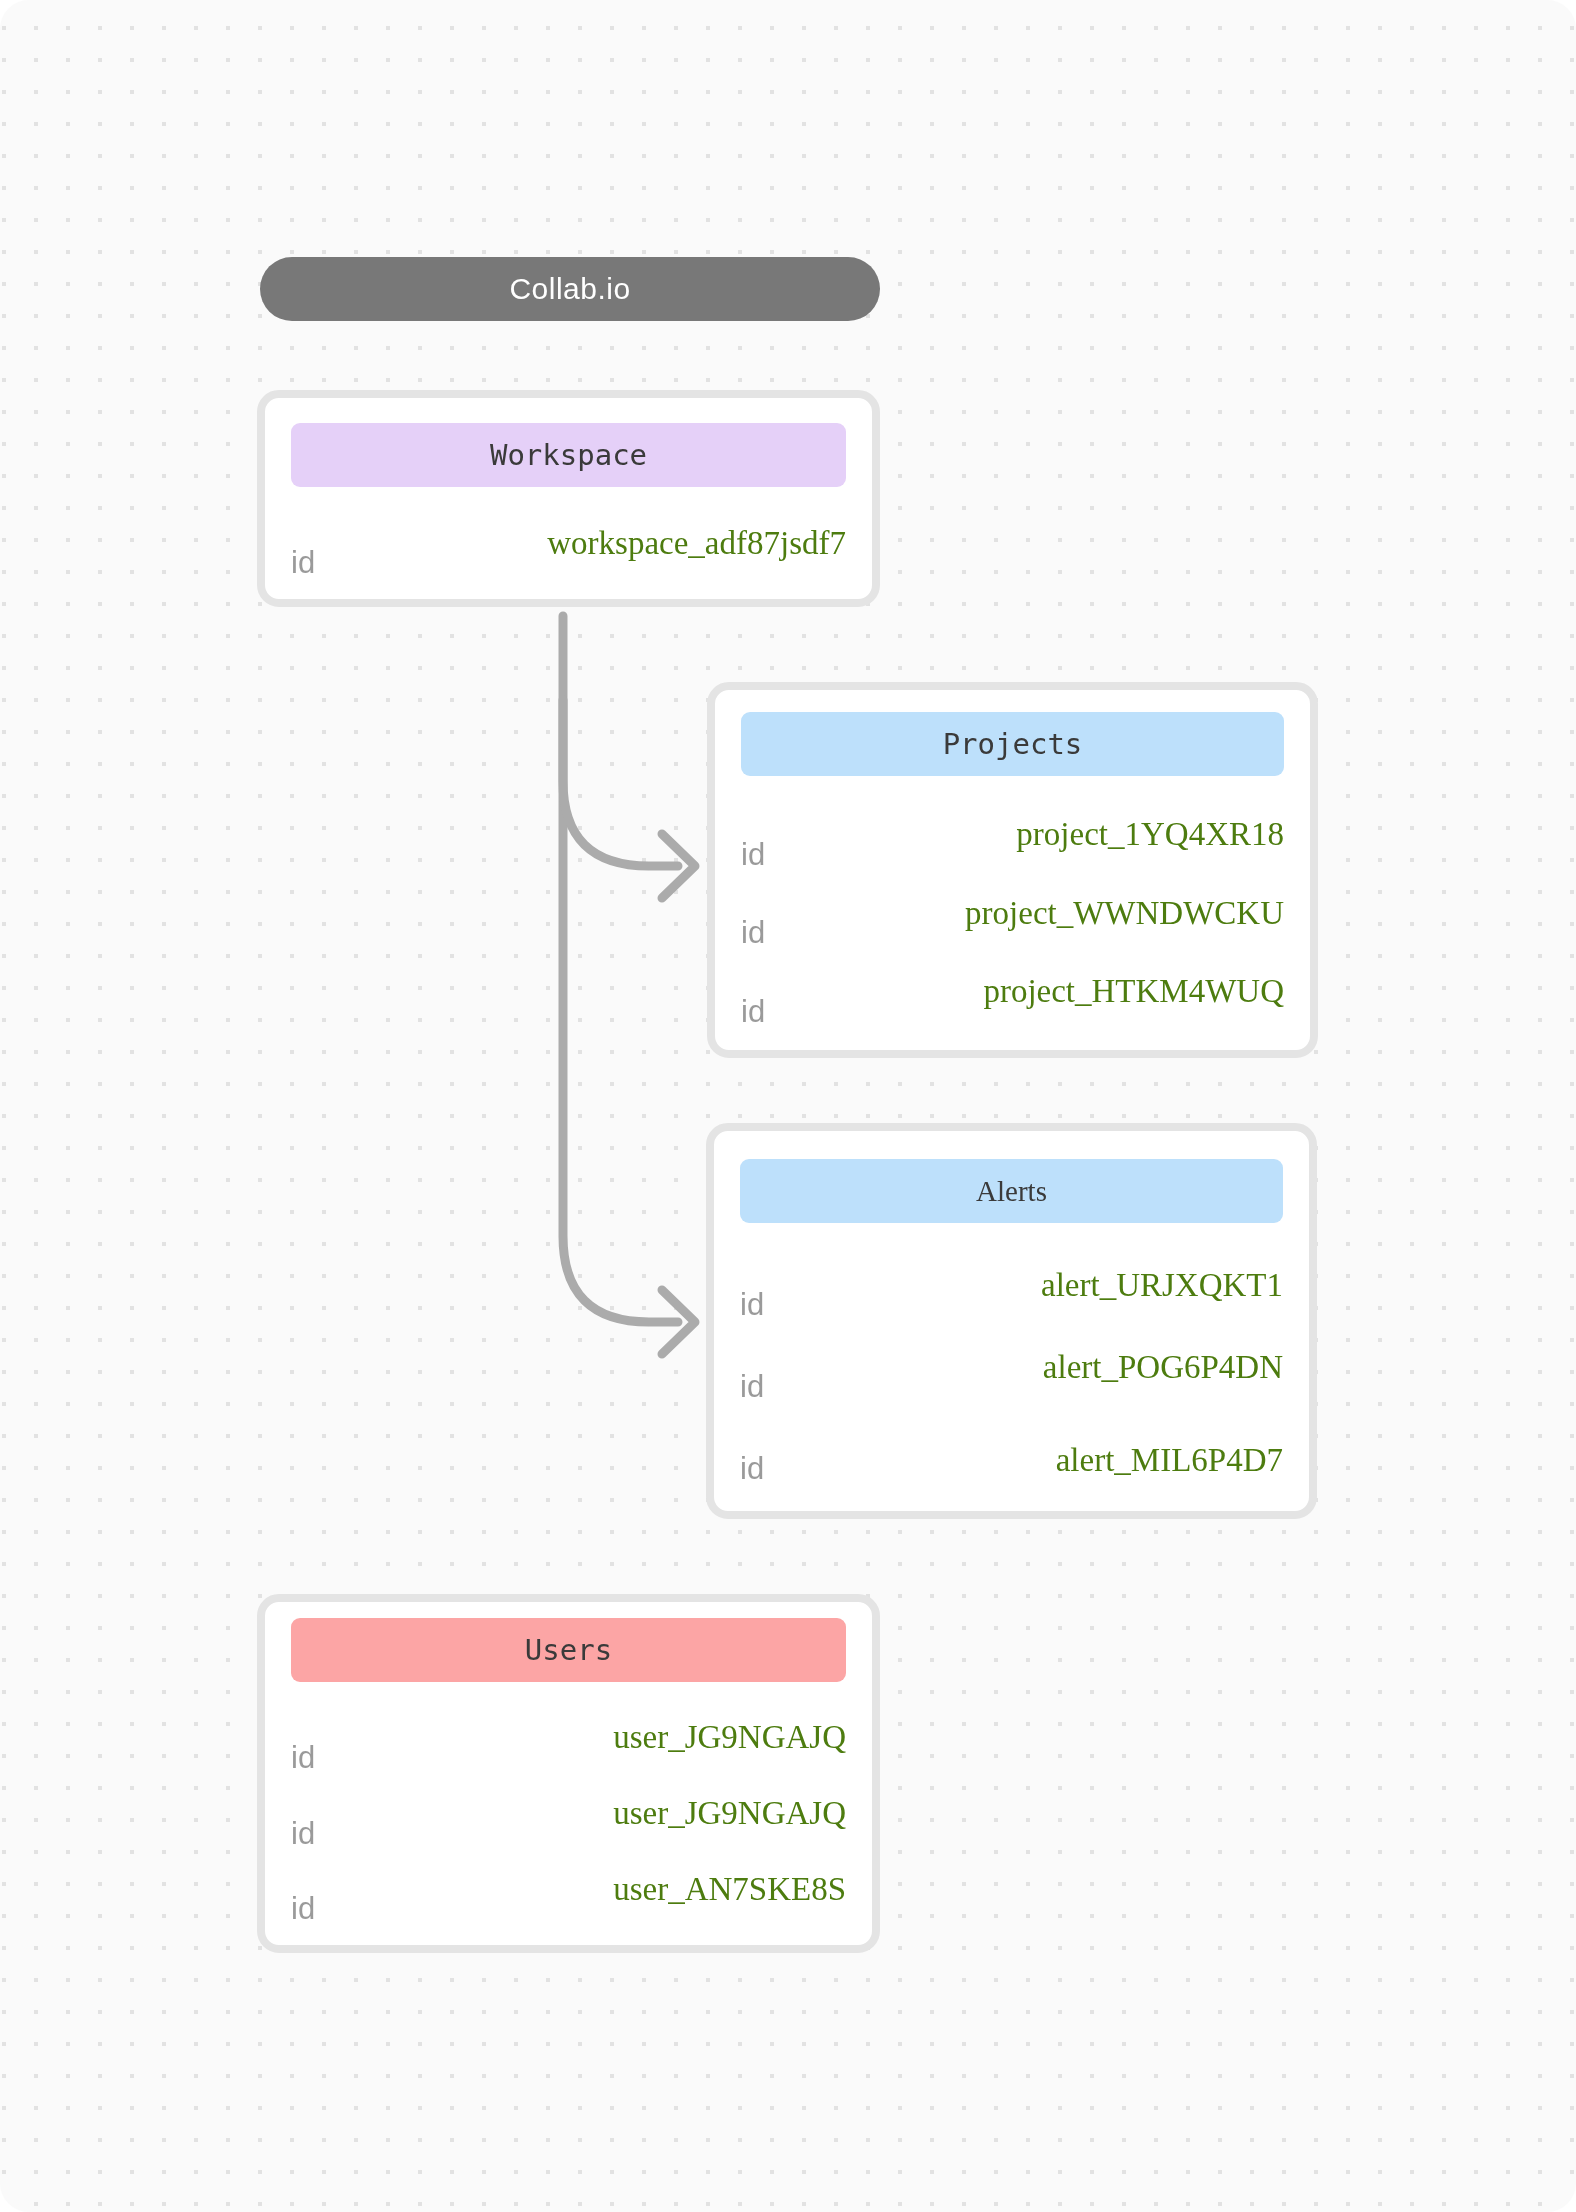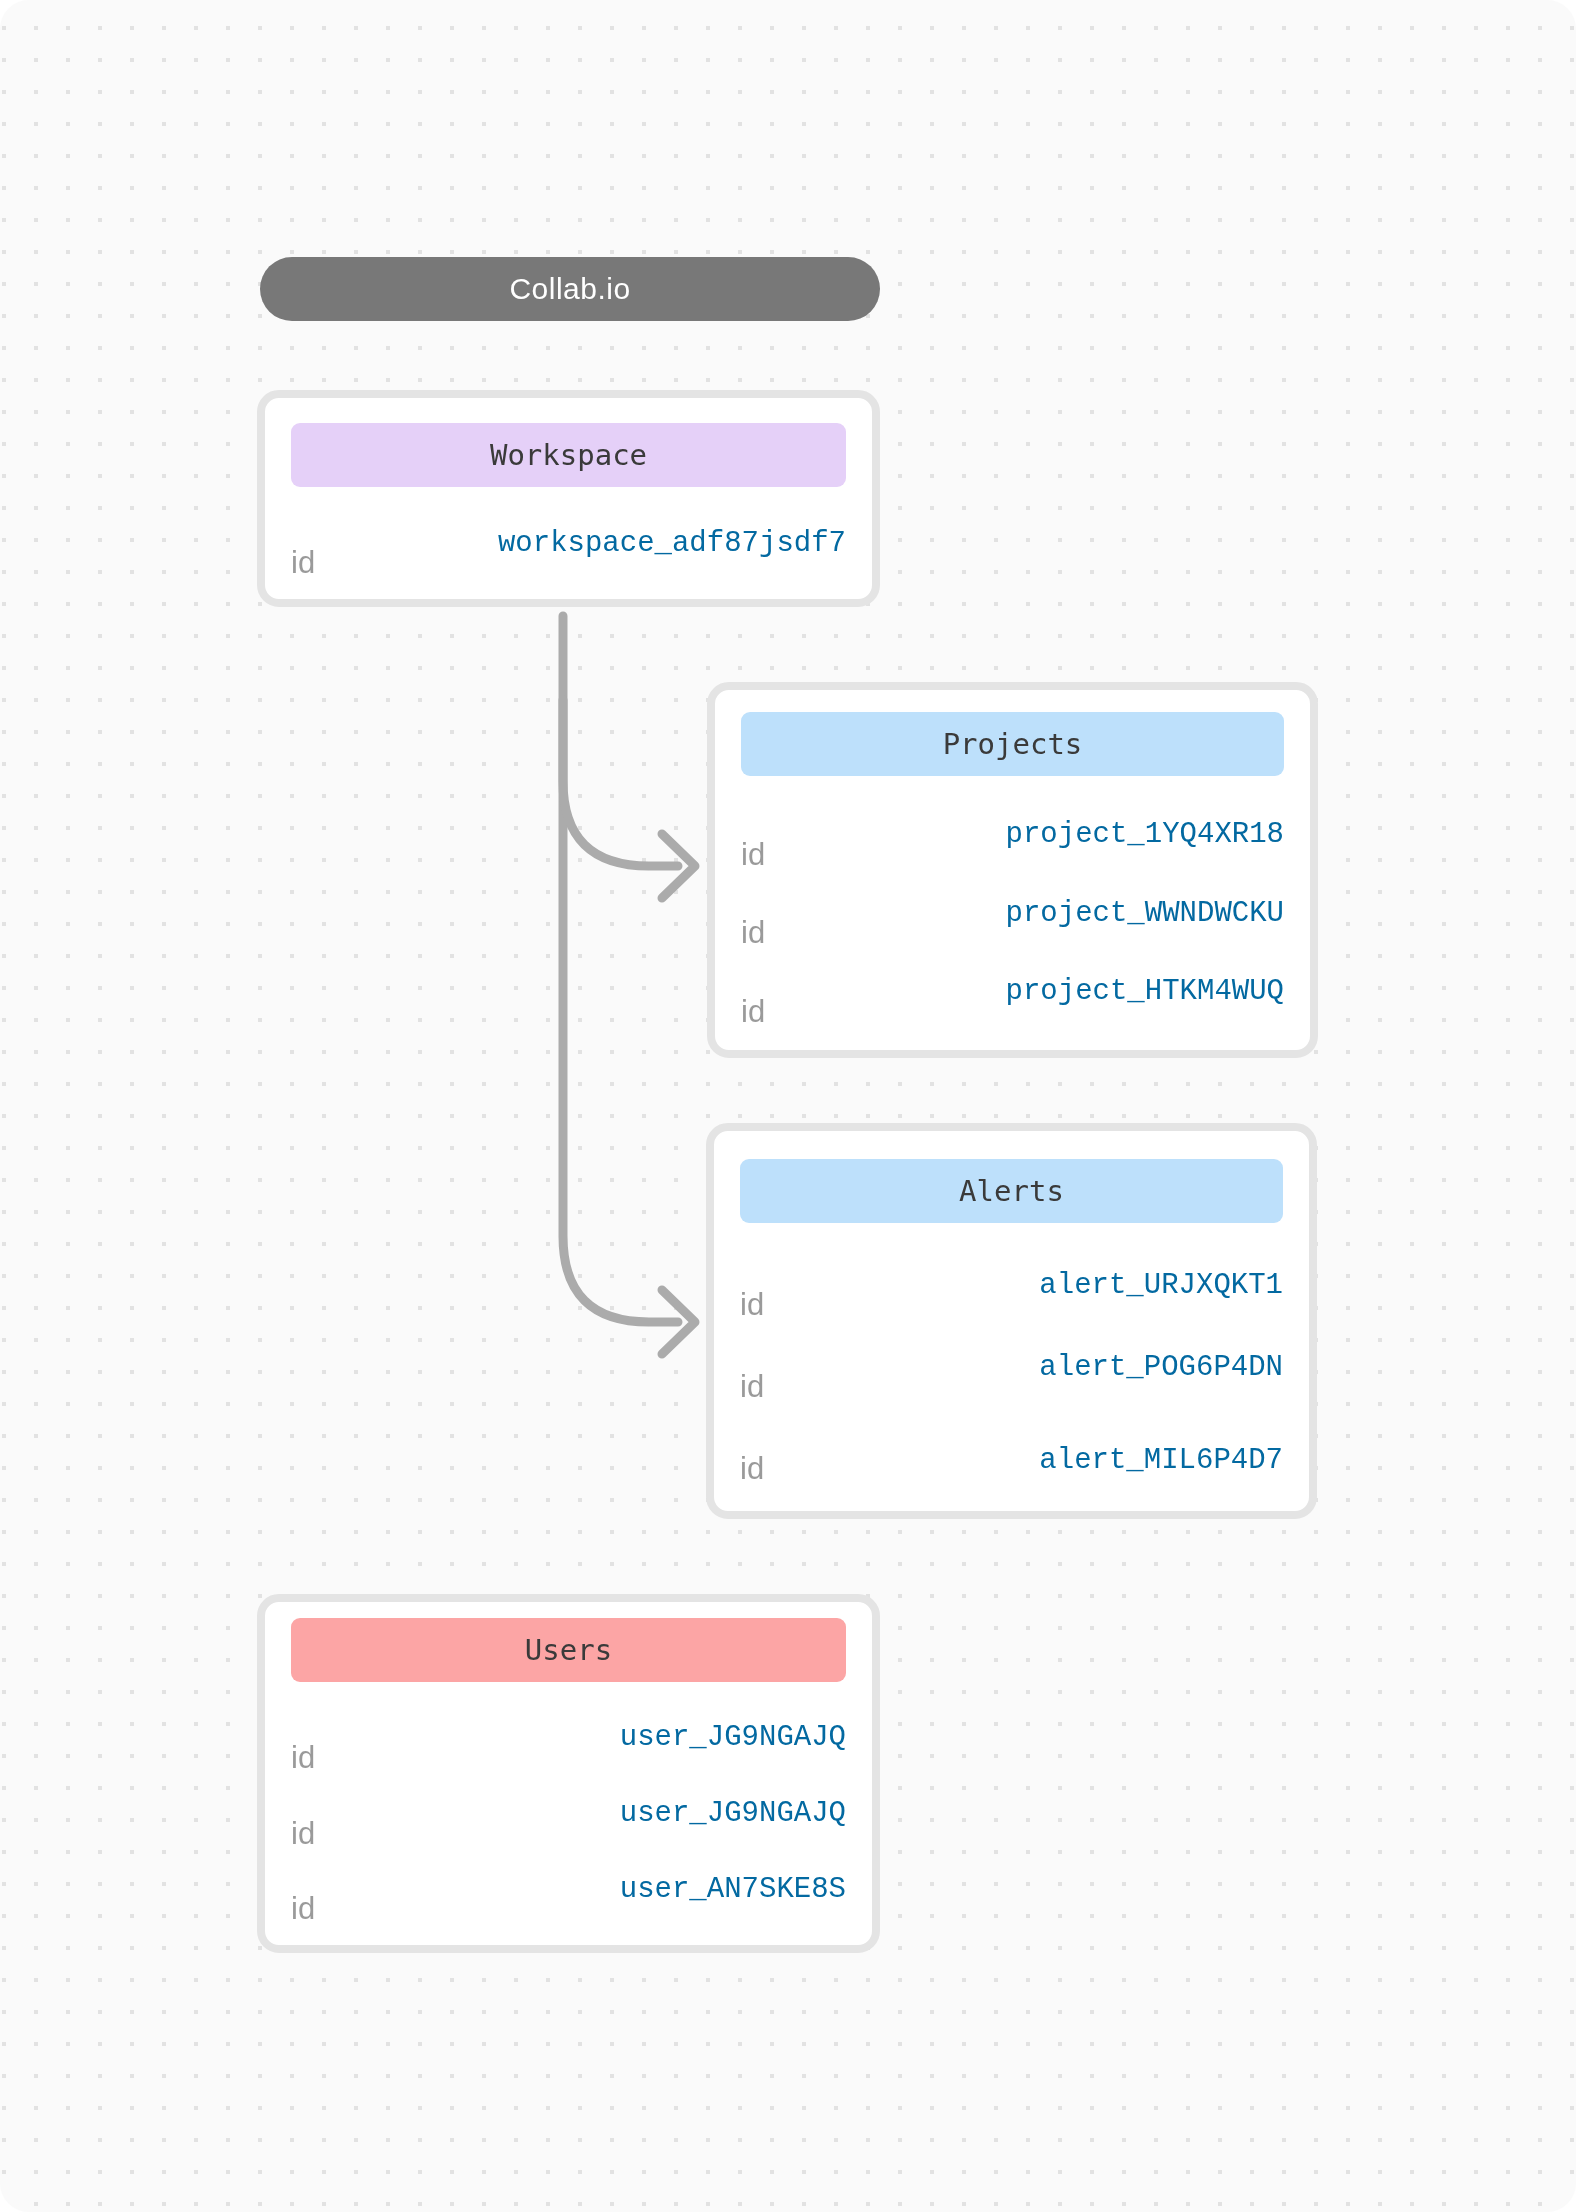--- a/index.html
+++ b/index.html
@@ -60,21 +60,21 @@
     flex: 0 0 64px;
     border-radius: 9px;
     display: flex; align-items: center; justify-content: center;
     font-family: "DejaVu Sans Mono", monospace;
     font-size: 29px;
     font-weight: 500;
     color: #3a3a3a;
   }
   .card--workspace .entity-header { margin-top: 25px; }
   .card--projects  .entity-header { margin-top: 22px; }
-  .card--alerts    .entity-header { margin-top: 28px; }
+  .card--alerts    .entity-header { margin-top: 28px; font-family: Liberation Serif, serif; }
   .card--users     .entity-header { margin-top: 16px; }
 
   .header--purple { background: #e5d0f8; }
   .header--blue   { background: #bde0fb; }
   .header--green  { background: #fca5a5; text-align: center; }
 
   .rows {
     flex: 1 1 auto;
     display: flex;
     flex-direction: column;
@@ -85,24 +85,24 @@
     align-items: center;
     justify-content: space-between;
     height: 40px;
   }
   .field-key {
     color: #9a9a9a;
     font-size: 31px;
     margin-top: 40px;
   }
   .field-value {
-    font-family: Liberation Mono, monospace;
-    font-size: 29px;
+    font-family: Liberation Serif, serif;
+    font-size: 33px;
     font-weight: 500;
-    color: #0369a1;
+    color: #4d7c0f;
     white-space: nowrap;
   }
   .offset-down { transform: translateY(11px); }
 </style>
 </head>
 <body>
 
 <div class="canvas">
 
   <svg class="connectors" viewBox="0 0 1576 2212" xmlns="http://www.w3.org/2000/svg">

